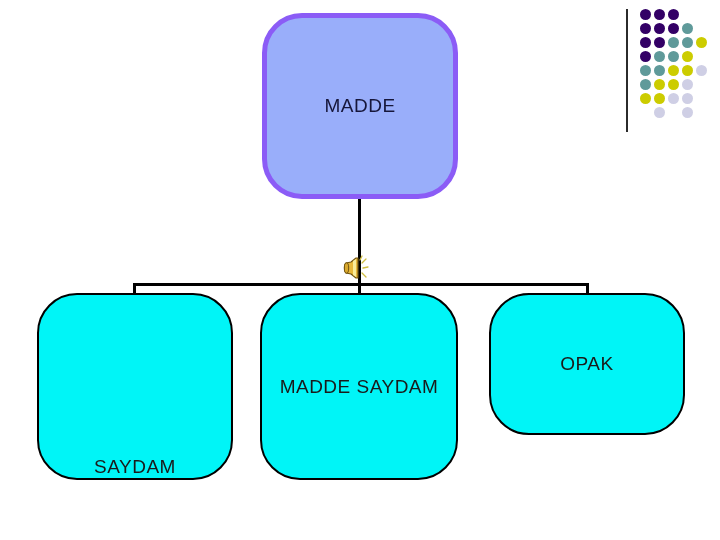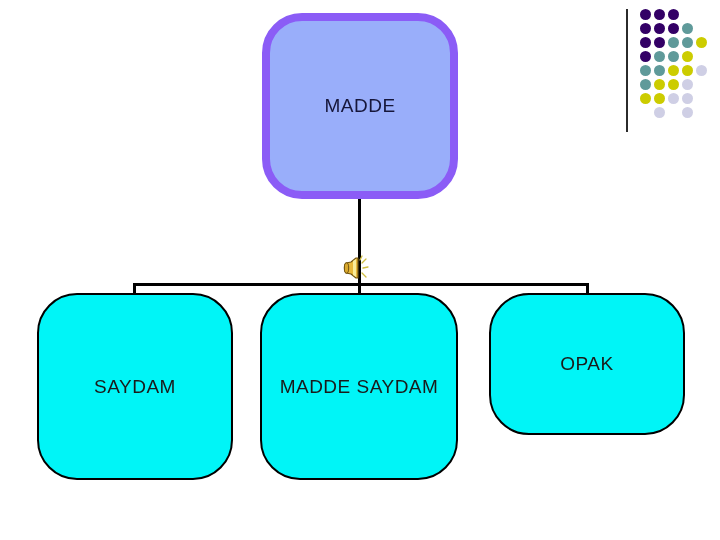--- a/index.html
+++ b/index.html
@@ -16,21 +16,21 @@
     position:absolute;
     box-sizing:border-box;
     display:flex;align-items:center;justify-content:center;
     text-align:center;
     font-size:19px;
     letter-spacing:0.5px;
   }
   .box .label{white-space:nowrap;}
   #box-root{
     left:262px;top:13px;width:196px;height:186px;
-    border:8px solid #8b5cf6;
+    border:5px solid #8b5cf6;
     border-radius:40px;
     color:#16163a;
     z-index:3;
   }
   .child{
     border:2px solid #000000;
     border-radius:40px;
     color:#1a1a1a;
     z-index:3;
   }
@@ -95,21 +95,21 @@
 
   <div class="conn" id="conn-root-v"></div>
   <div class="conn" id="conn-h"></div>
   <div class="conn" id="conn-stub-left"></div>
   <div class="conn" id="conn-stub-right"></div>
 
   <div class="box" id="box-root" style="background-color: rgb(153, 174, 250);">
     <span class="label">MADDE</span>
   </div>
 
-  <div class="box child" id="box-saydam" style="background-color: rgb(0, 245, 247);">
+  <div class="box child" id="box-saydam" style="background-color: rgb(0, 245, 247); align-items: flex-end;">
     <span class="label">SAYDAM</span>
   </div>
   <div class="box child" id="box-yari" style="background-color: rgb(0, 245, 247);">
     <span class="label">MADDE SAYDAM</span>
   </div>
   <div class="box child" id="box-opak" style="background-color: rgb(0, 245, 247);">
     <span class="label">OPAK</span>
   </div>
 
   <div class="sound">

